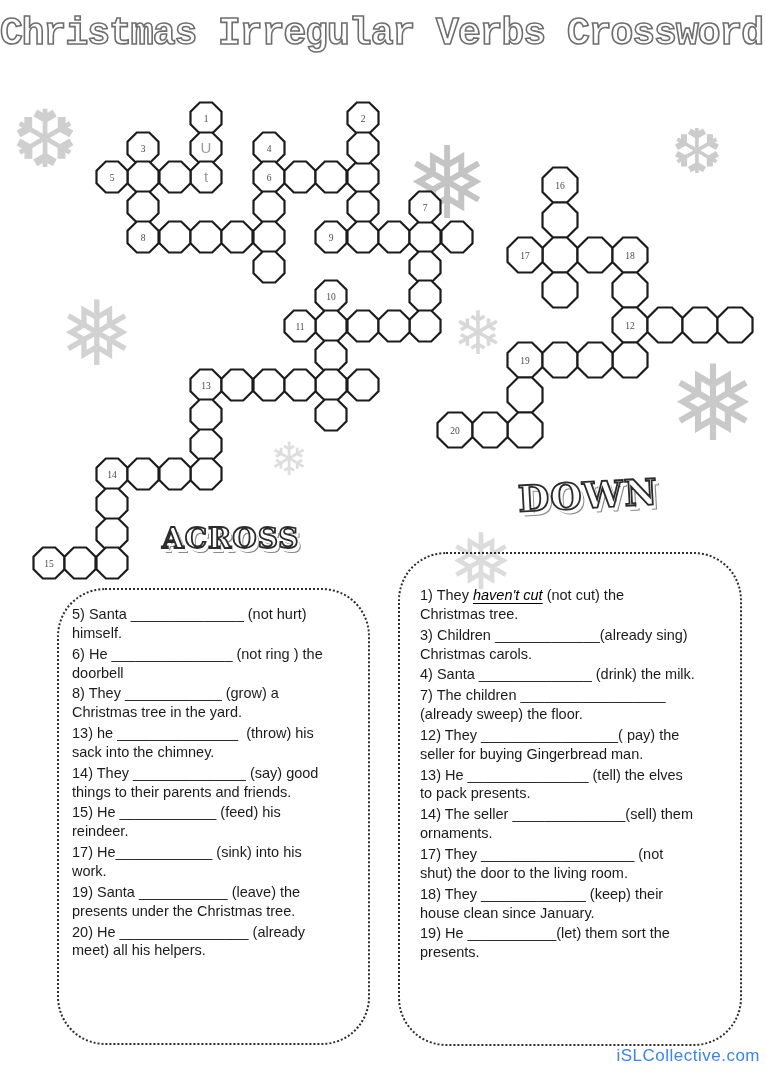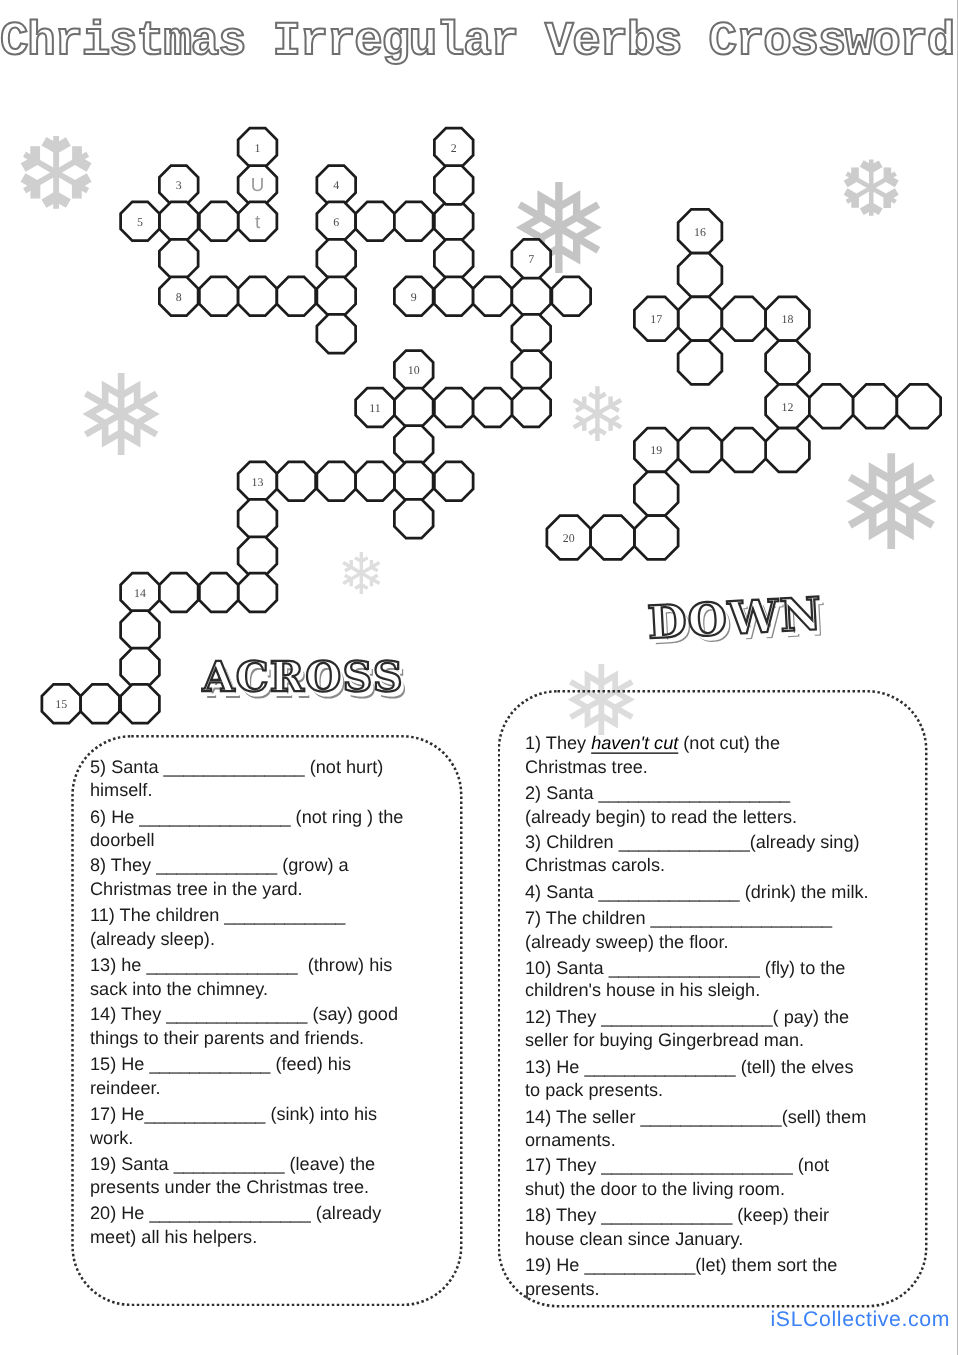--- a/index.html
+++ b/index.html
@@ -10,21 +10,21 @@
   #grid-svg{position:absolute;left:0;top:0;z-index:1;}
   .cell{fill:#ffffff;stroke:#1c1c1c;stroke-width:2.2;stroke-linejoin:miter;}
   .cellnum{font-family:"Liberation Serif",serif;font-size:9.5px;fill:#4a4a4a;text-anchor:middle;}
   .cell-letter{font-family:"Liberation Sans",sans-serif;font-size:15px;fill:#9b9b9b;text-anchor:middle;}
   .title{position:absolute;top:12px;left:0;width:100%;margin:0;text-align:left;z-index:2;
          font-family:Liberation Mono, monospace;font-weight:bold;font-size:38px;letter-spacing:-1px;
          color:#ffffff;-webkit-text-stroke:1.6px #6e6e6e;white-space:nowrap;}
   .heading{position:absolute;z-index:2;font-family:"DejaVu Serif",serif;font-weight:bold;
            color:#ffffff;-webkit-text-stroke:1.8px #2b2b2b;letter-spacing:1px;
            text-shadow:3px 4px 0 #ffffff,4px 5px 0 #8a8a8a;}
-  .across-heading{left:162px;top:522px;font-size:33px;}
+  .across-heading{left:162px;top:522px;font-size:28px;}
   .down-heading{left:518px;top:474px;font-size:36px;transform:rotate(-3deg);}
   .clue-box{position:absolute;z-index:2;box-sizing:border-box;border:2px dotted #2e2e2e;
             border-radius:48px;background:transparent;}
   .across-box{left:57px;top:588px;width:313px;height:457px;padding:15px 8px 0 13px;}
   .down-box{left:398px;top:552px;width:344px;height:494px;padding:32px 8px 0 20px;}
   .clue{white-space:pre-wrap;font-size:14.5px;line-height:1.3;color:#1b1b1b;margin:0 0 2px 0;}
   .example{color:#000000;text-decoration:underline;text-underline-offset:3px;font-style:italic;}
   .watermark{position:absolute;right:6px;top:1046px;z-index:2;font-size:17px;color:#3b82f6;
              letter-spacing:0.5px;}
 </style>
@@ -145,47 +145,41 @@
   <h1 class="title">Christmas Irregular Verbs Crossword</h1>
   <div class="heading across-heading">ACROSS</div>
   <div class="heading down-heading">DOWN</div>
   <div class="clue-box across-box">
       <div class="clue">5) Santa ______________ (not hurt)
 himself.</div>
       <div class="clue">6) He _______________ (not ring ) the
 doorbell</div>
       <div class="clue">8) They ____________ (grow) a
 Christmas tree in the yard.</div>
-      <div class="clue">11) The children ____________
-(already sleep).</div>
       <div class="clue">13) he _______________  (throw) his
 sack into the chimney.</div>
       <div class="clue">14) They ______________ (say) good
 things to their parents and friends.</div>
       <div class="clue">15) He ____________ (feed) his
 reindeer.</div>
       <div class="clue">17) He____________ (sink) into his
 work.</div>
       <div class="clue">19) Santa ___________ (leave) the
 presents under the Christmas tree.</div>
       <div class="clue">20) He ________________ (already
 meet) all his helpers.</div>
     </div>
   <div class="clue-box down-box">
       <div class="clue"><span>1) They </span><span class="example">haven't cut</span><span> (not cut) the
 Christmas tree.</span></div>
-      <div class="clue">2) Santa ___________________
-(already begin) to read the letters.</div>
       <div class="clue">3) Children _____________(already sing)
 Christmas carols.</div>
       <div class="clue">4) Santa ______________ (drink) the milk.</div>
       <div class="clue">7) The children __________________
 (already sweep) the floor.</div>
-      <div class="clue">10) Santa _______________ (fly) to the
-children's house in his sleigh.</div>
       <div class="clue">12) They _________________( pay) the
 seller for buying Gingerbread man.</div>
       <div class="clue">13) He _______________ (tell) the elves
 to pack presents.</div>
       <div class="clue">14) The seller ______________(sell) them
 ornaments.</div>
       <div class="clue">17) They ___________________ (not
 shut) the door to the living room.</div>
       <div class="clue">18) They _____________ (keep) their
 house clean since January.</div>

